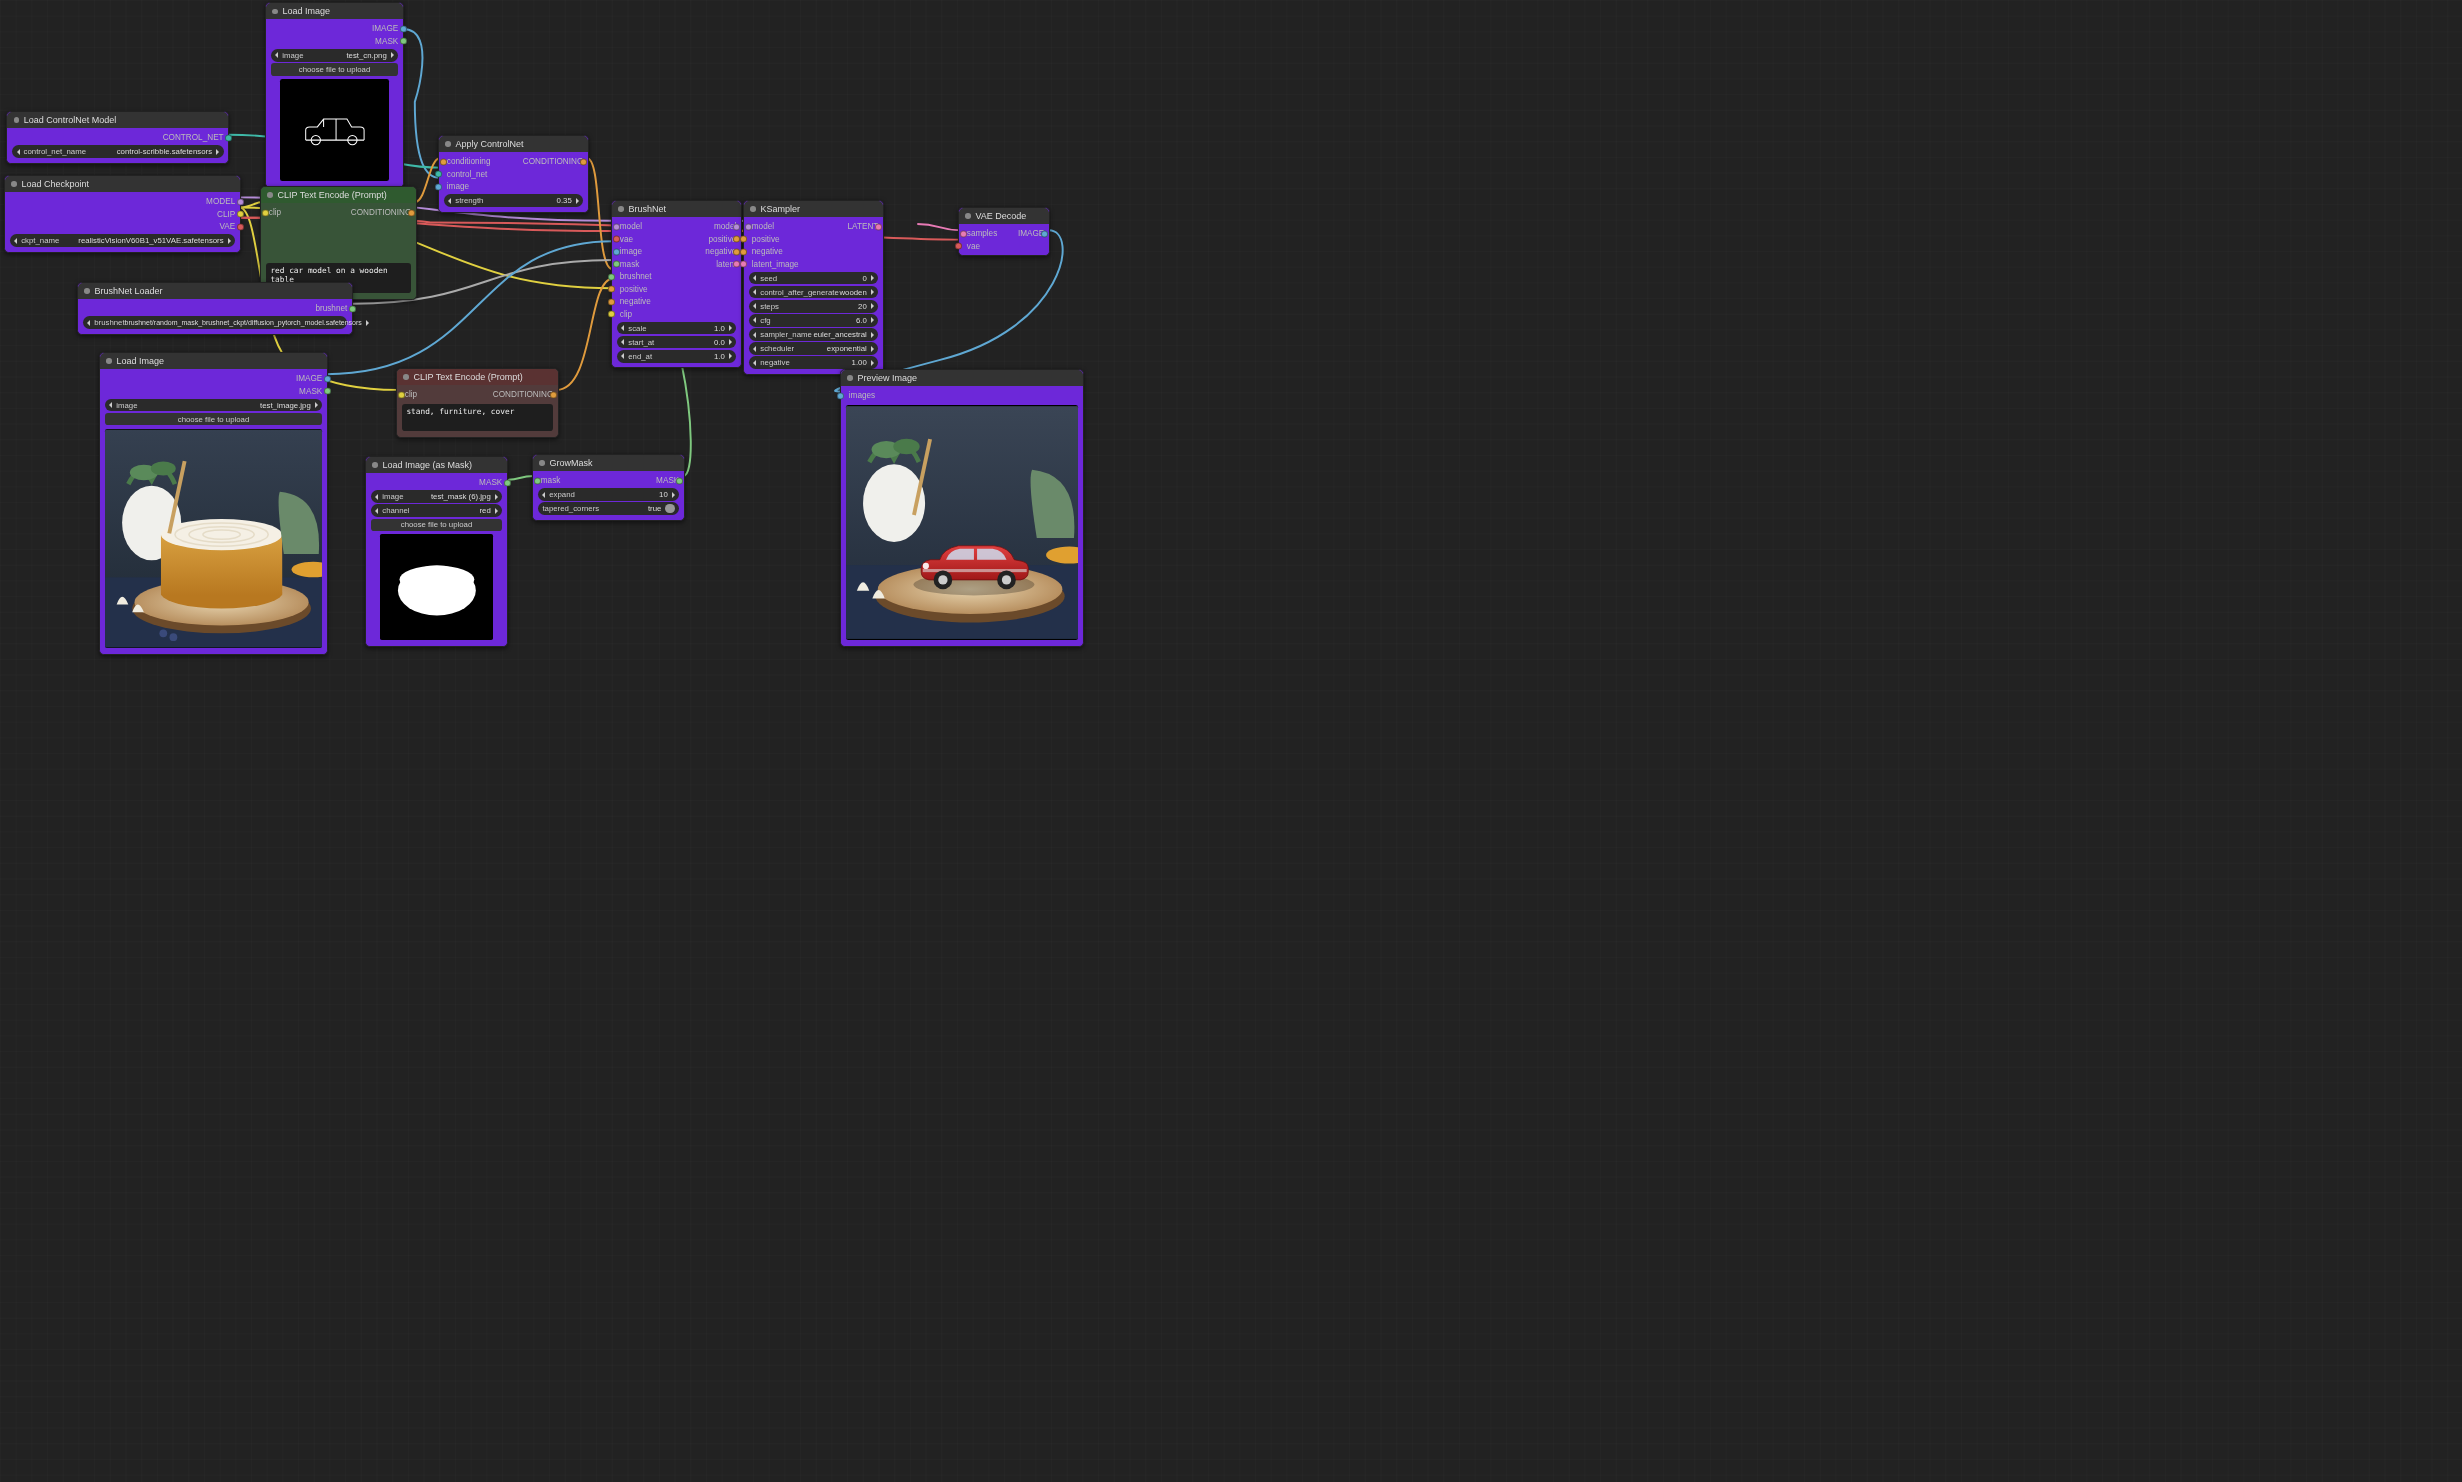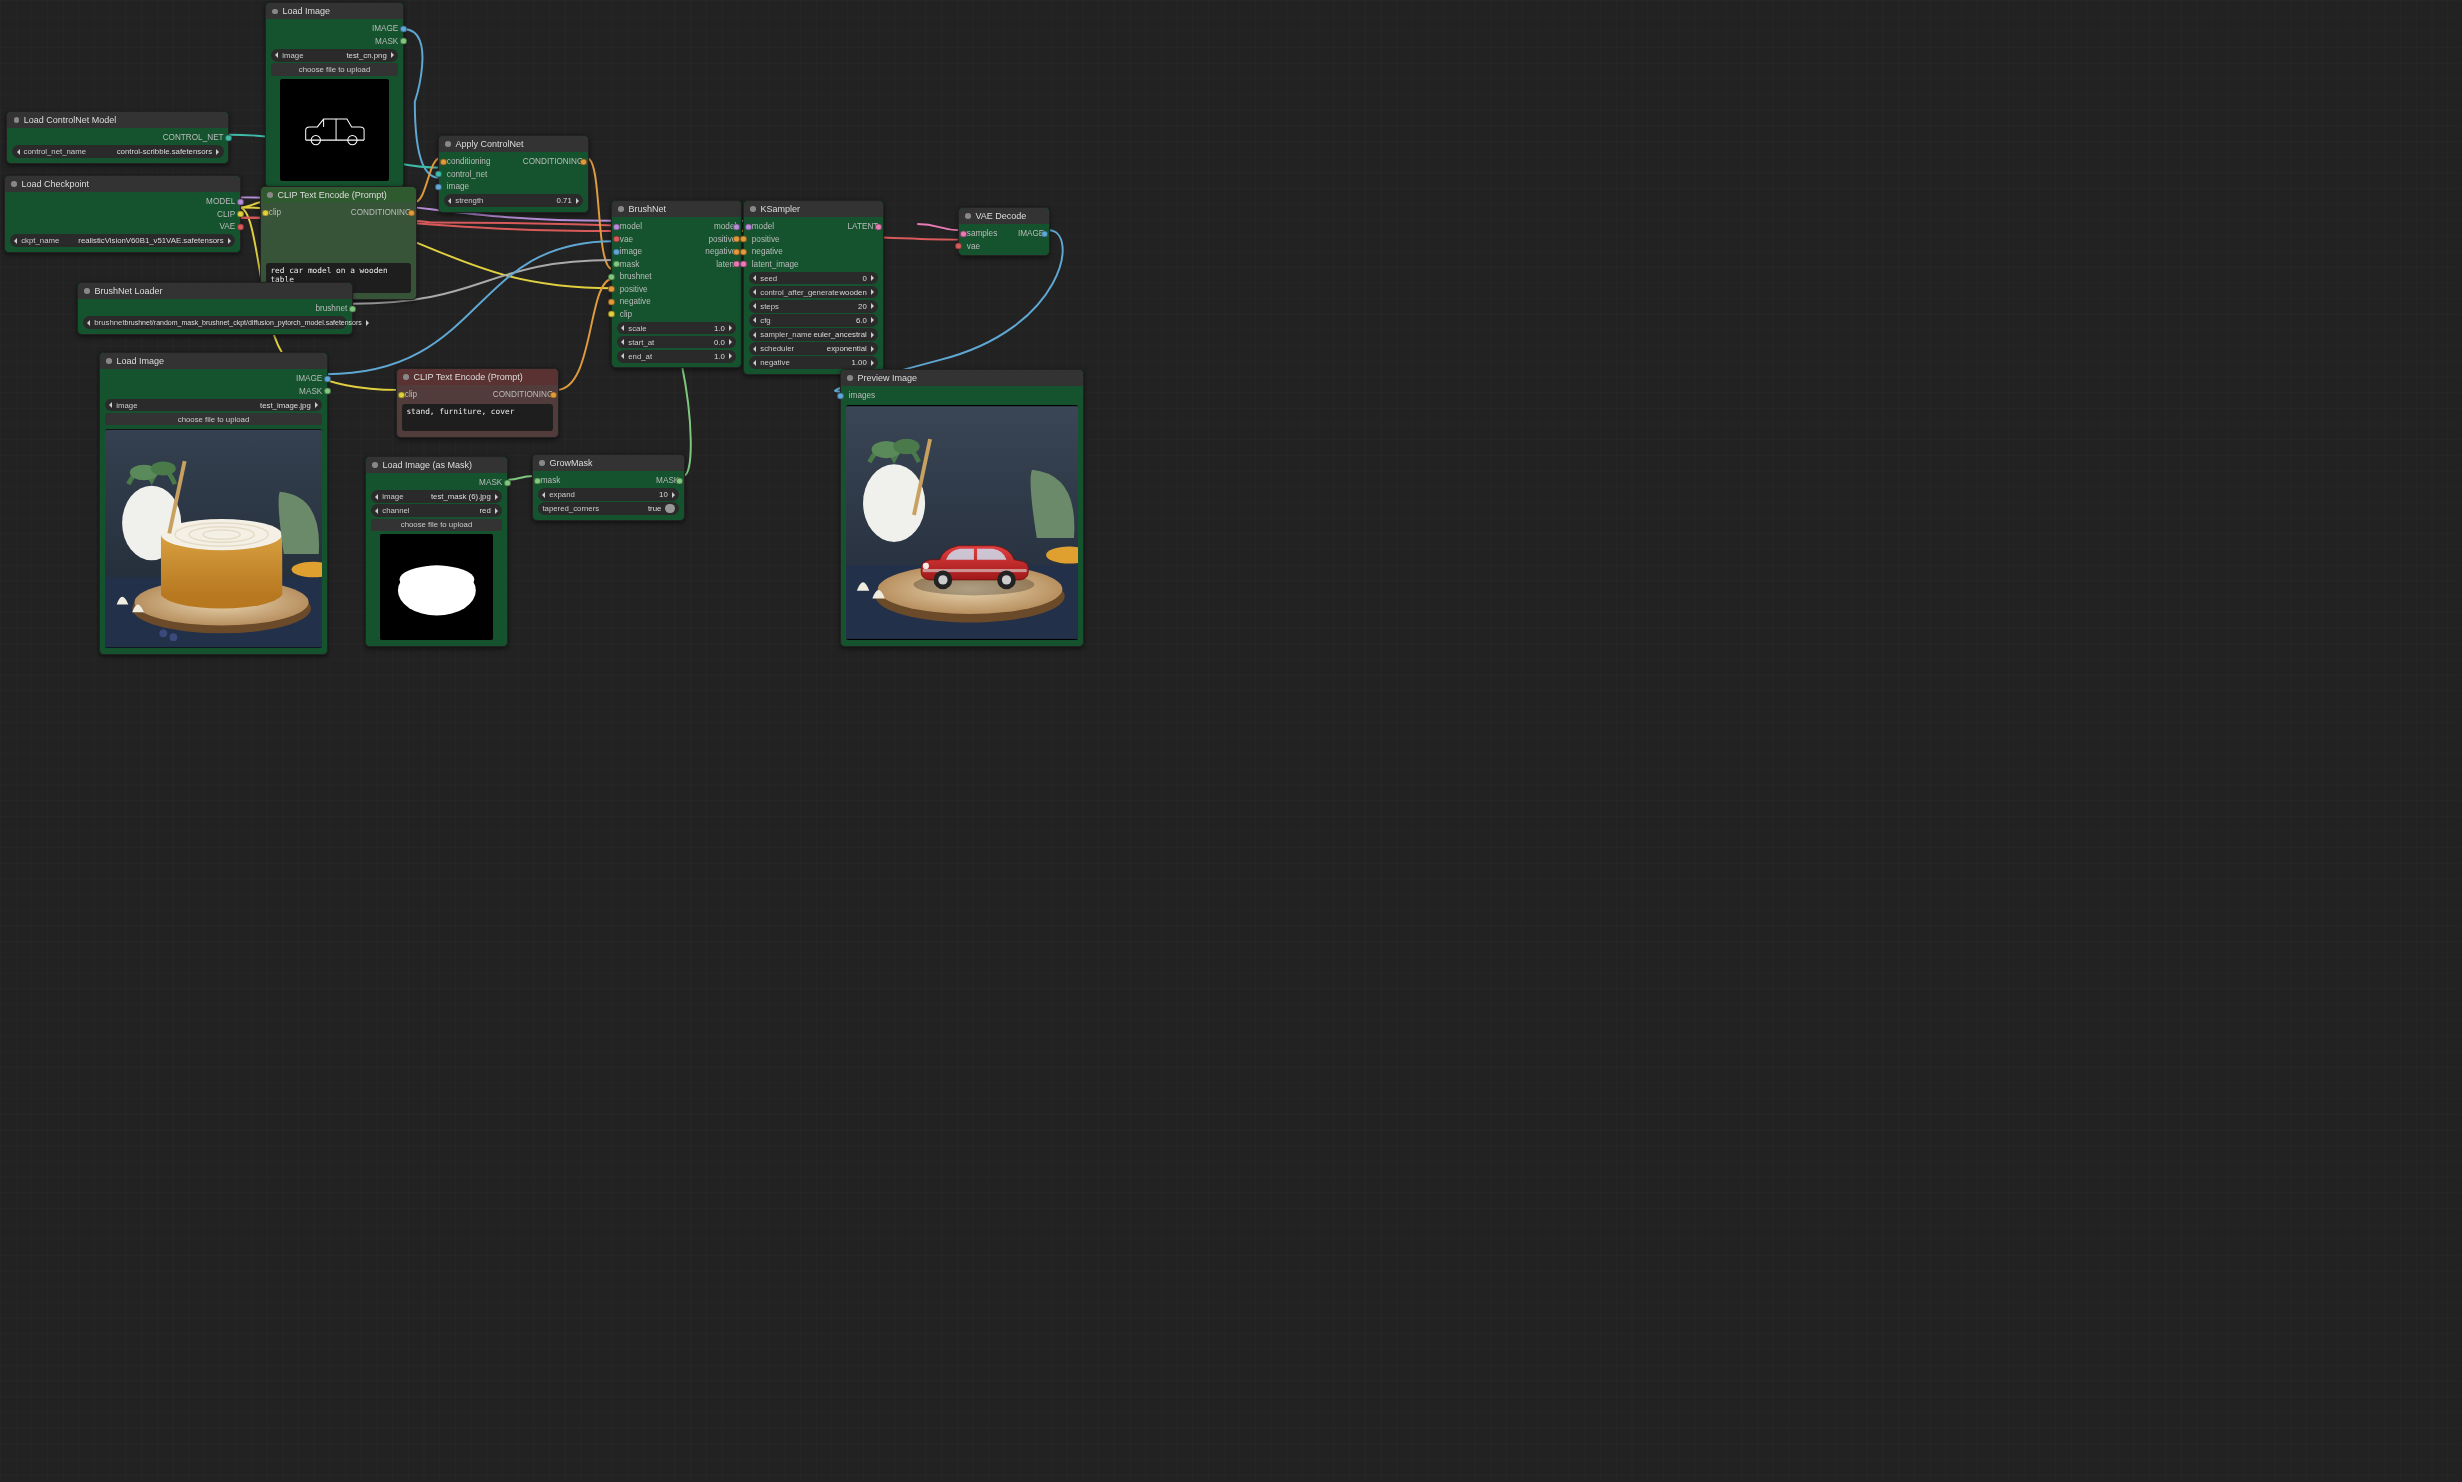--- a/index.html
+++ b/index.html
@@ -19,21 +19,21 @@
   }
   svg.edges {
     position: absolute;
     top: 0; left: 0;
     width: 1174px; height: 707px;
     pointer-events: none;
     z-index: 1;
   }
   .node {
     position: absolute;
-    background: #14532d;
+    background: #6d28d9;
     border: 0.8px solid #222;
     border-radius: 4.7px;
     box-shadow: 0 1.6px 4.7px rgba(0,0,0,0.5);
     z-index: 2;
   }
   .node.green .title { background:#2f5a2f; }
   .node.green { background:#385438; }
   .node.red .title { background:#5a3232; }
   .node.red { background:#523b3b; }
   .title {
@@ -282,21 +282,21 @@
         <span style="margin-left:3.1px;">control_net</span>
       </div>
     <div class="row">
         <span class="port left" style="background:#5fa8d3"></span>
         <span style="margin-left:3.1px;">image</span>
       </div>
     <div class="widget">
         <span class="tri left"></span>
         <span class="label">strength</span>
         <span class="spacer"></span>
-        <span class="val">0.71</span>
+        <span class="val">0.35</span>
         <span class="tri right"></span>
       </div>
   </div>
 </div>
 
 <div class="node" style="left:77px; top:282px; width:276px;">
   <div class="title">
       <span class="dot"></span>
       <span>BrushNet Loader</span>
     </div>

